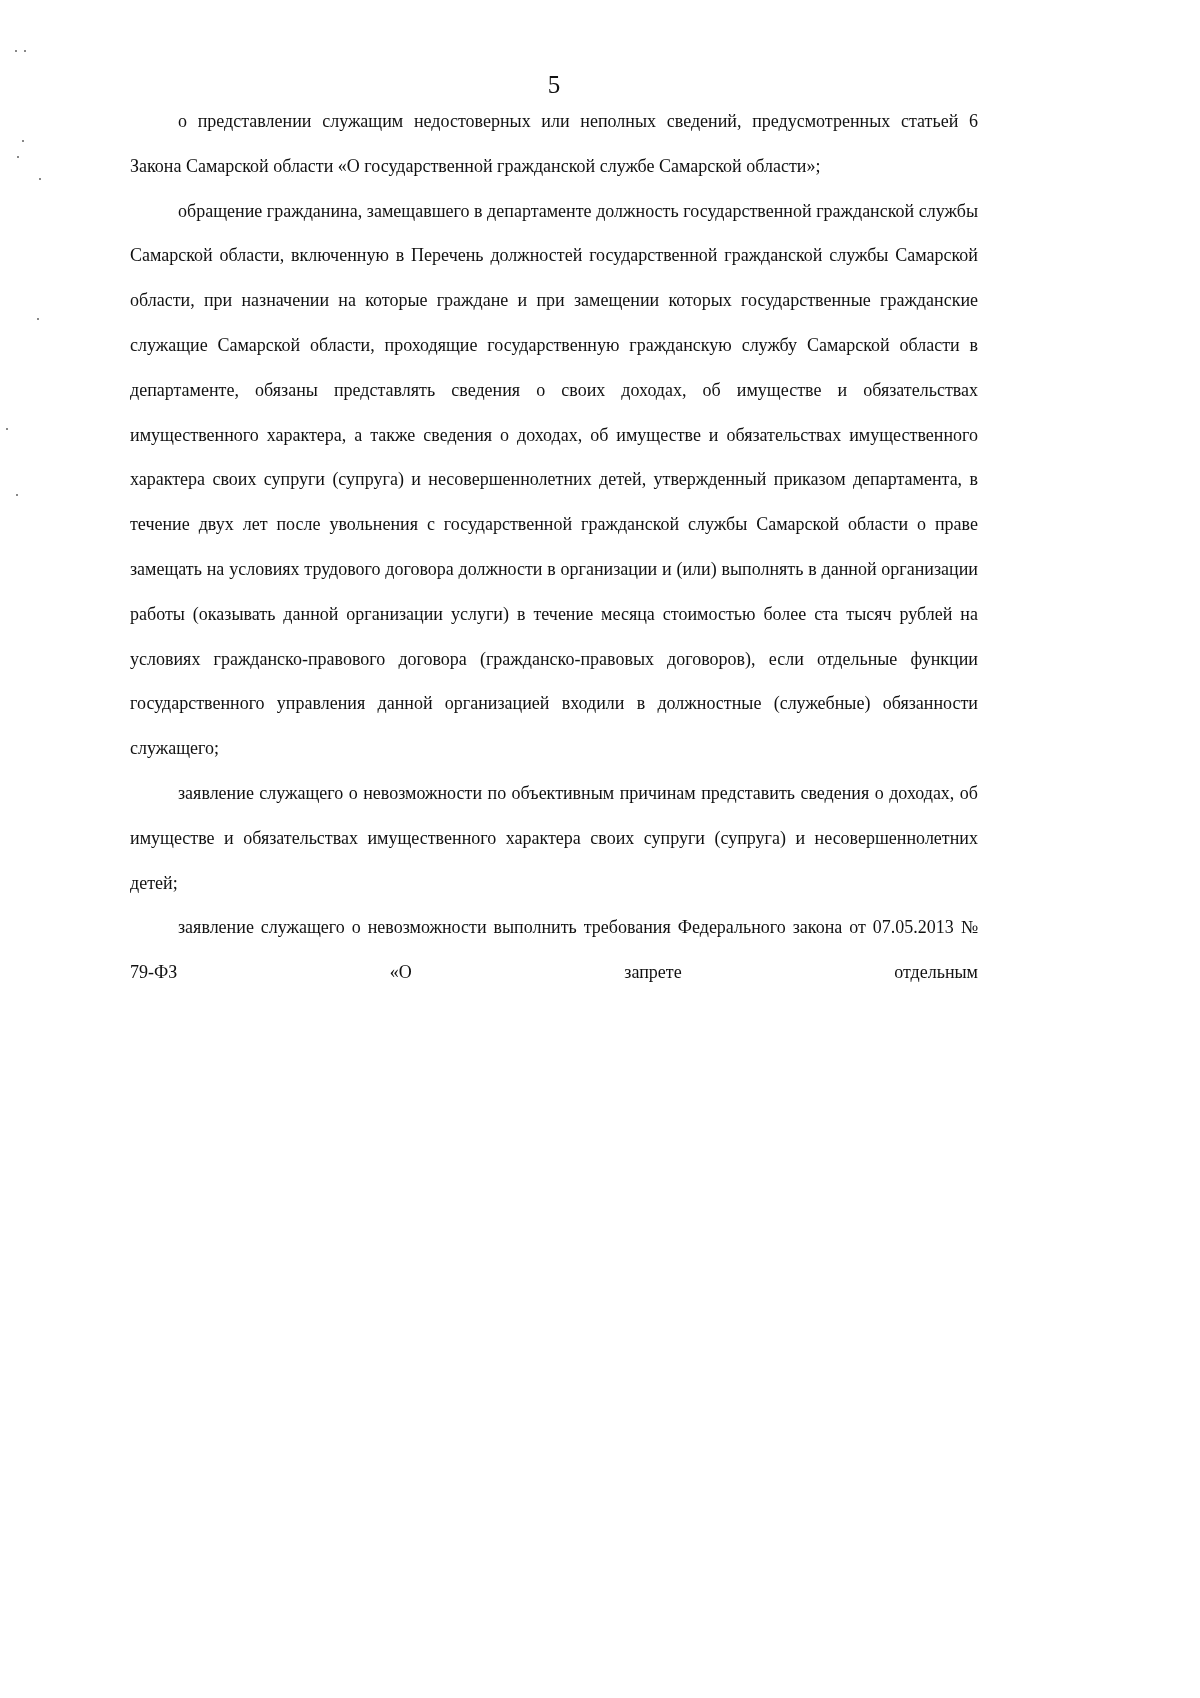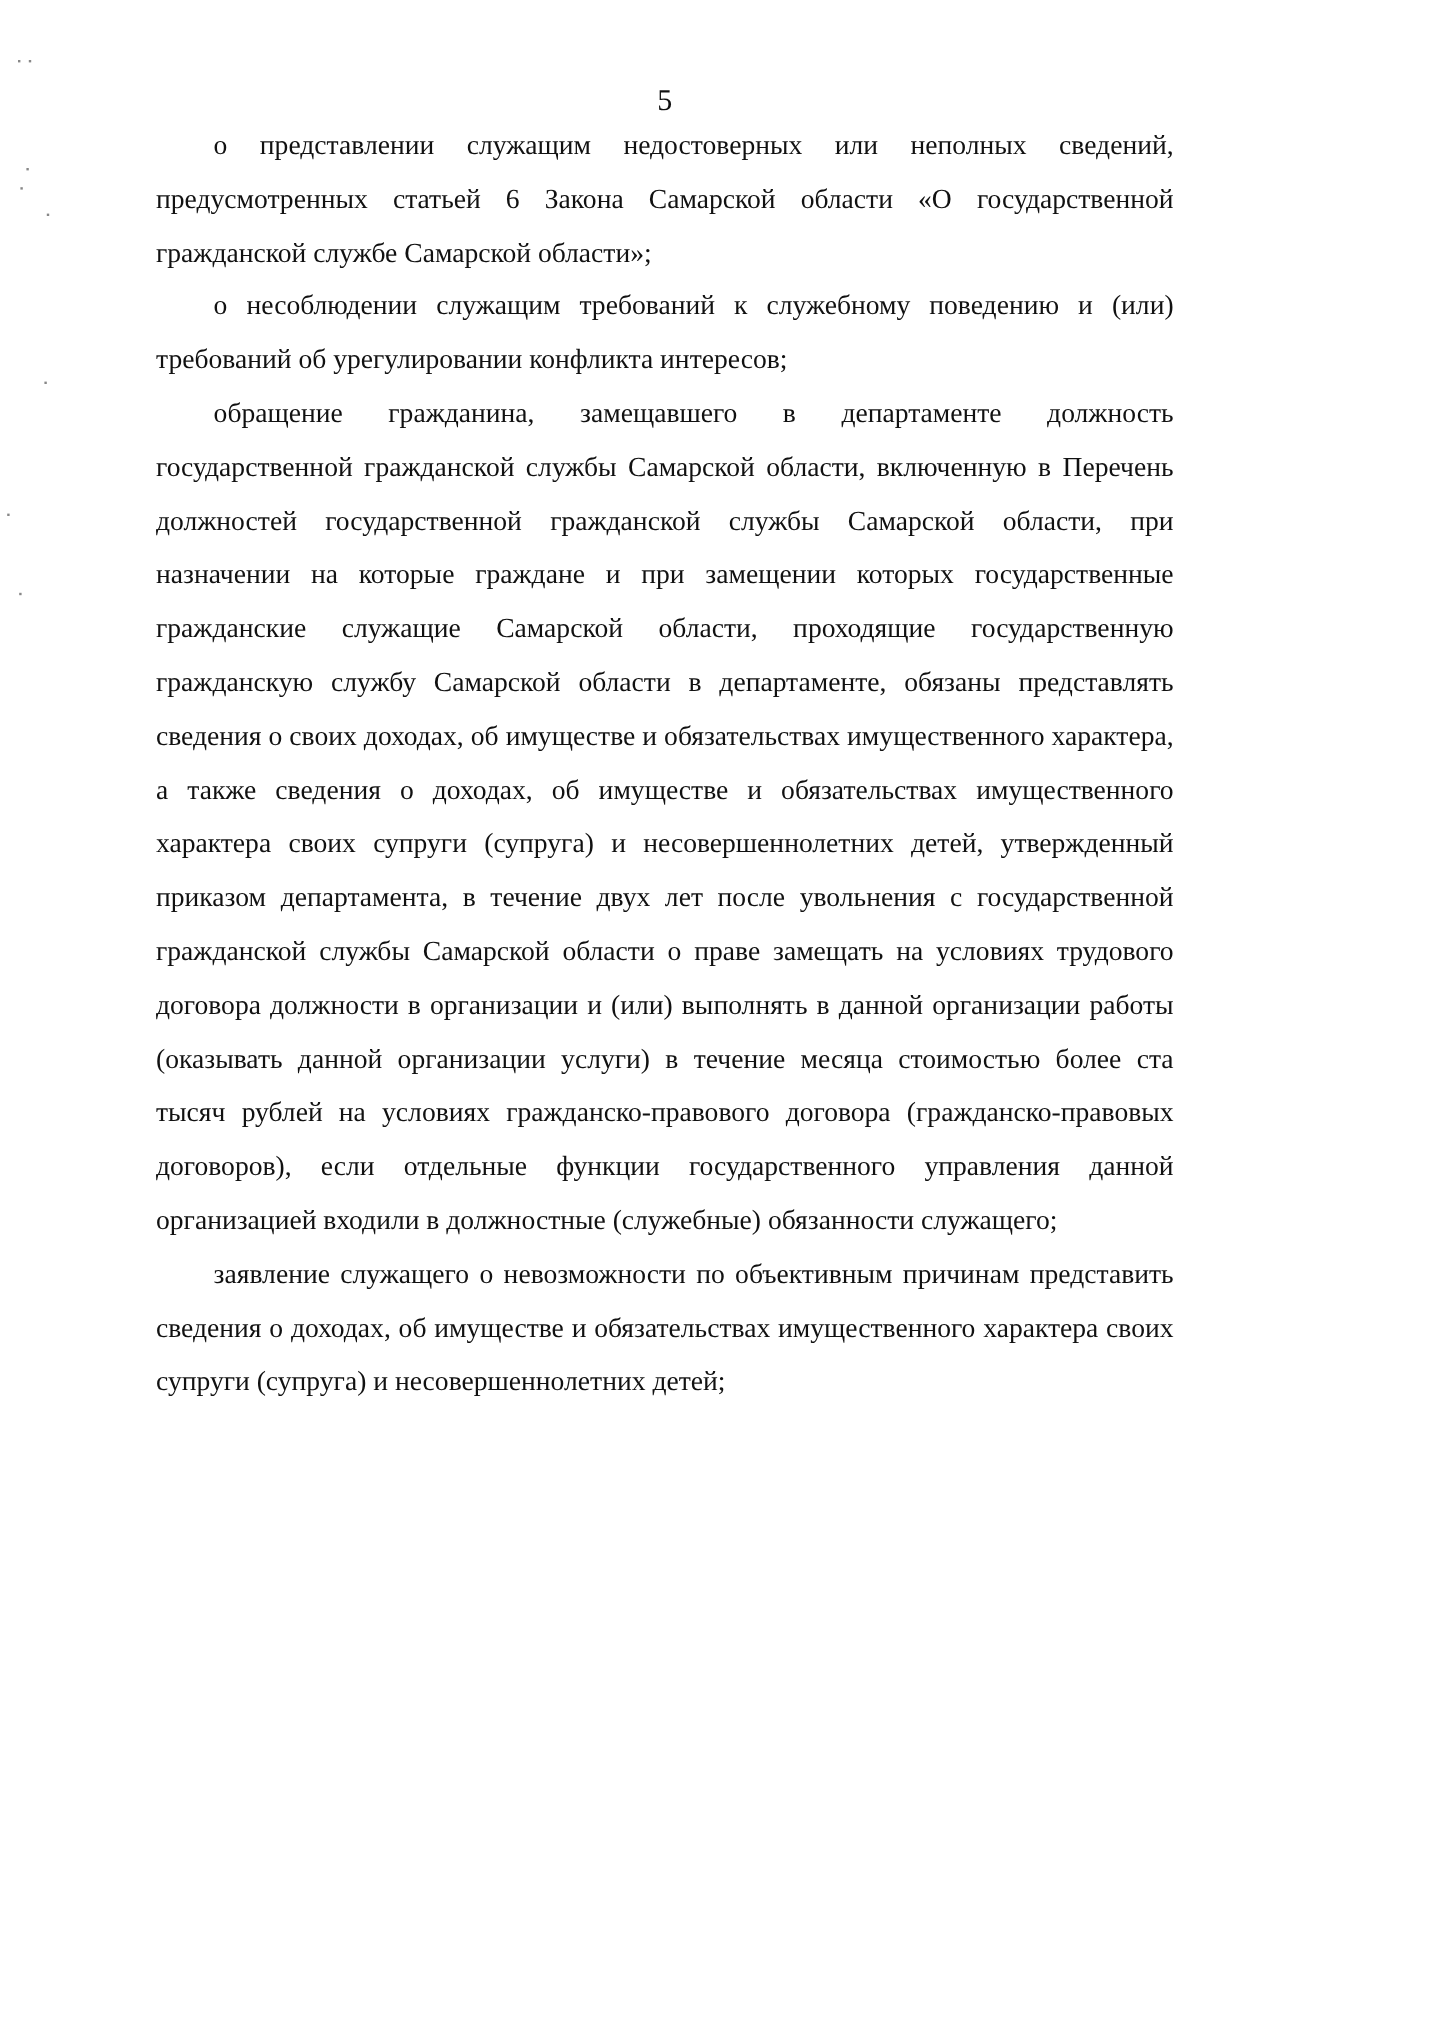--- a/index.html
+++ b/index.html
@@ -22,21 +22,21 @@
       width: 1108px;
       text-align: center;
       font-size: 25px;
       line-height: 30px;
     }
     .doc-body {
       position: absolute;
       top: 99px;
       left: 130px;
       width: 848px;
-      font-size: 23px;
+      font-size: 18px;
       line-height: 44.8px;
       text-align: justify;
     }
     .para {
       margin: 0;
       text-indent: 48px;
       text-align: justify;
     }
     .para.no-justify-last {
       text-align-last: left;
@@ -48,23 +48,23 @@
       height: 2px;
     }
   </style>
 </head>
 <body>
 
 <div class="page-number">5</div>
 
 <div class="doc-body">
   <p class="para">о представлении служащим недостоверных или неполных сведений, предусмотренных статьей 6 Закона Самарской области «О государственной гражданской службе Самарской области»;</p>
-  <p class="para">о несоблюдении служащим требований к служебному поведению и (или) требований об урегулировании конфликта интересов;</p>
   <p class="para">обращение гражданина, замещавшего в департаменте должность государственной гражданской службы Самарской области, включенную в Перечень должностей государственной гражданской службы Самарской области, при назначении на которые граждане и при замещении которых государственные гражданские служащие Самарской области, проходящие государственную гражданскую службу Самарской области в департаменте, обязаны представлять сведения о своих доходах, об имуществе и обязательствах имущественного характера, а также сведения о доходах, об имуществе и обязательствах имущественного характера своих супруги (супруга) и несовершеннолетних детей, утвержденный приказом департамента, в течение двух лет после увольнения с государственной гражданской службы Самарской области о праве замещать на условиях трудового договора должности в организации и (или) выполнять в данной организации работы (оказывать данной организации услуги) в течение месяца стоимостью более ста тысяч рублей на условиях гражданско-правового договора (гражданско-правовых договоров), если отдельные функции государственного управления данной организацией входили в должностные (служебные) обязанности служащего;</p>
   <p class="para">заявление служащего о невозможности по объективным причинам представить сведения о доходах, об имуществе и обязательствах имущественного характера своих супруги (супруга) и несовершеннолетних детей;</p>
+  <p class="para no-justify-last" style="text-align-last: justify;">заявление служащего о невозможности выполнить требования Федерального закона от 07.05.2013 № 79-ФЗ «О запрете отдельным</p>
 </div>
 
 <div class="speck" style="left:15px;top:50px;"></div>
 <div class="speck" style="left:24px;top:50px;"></div>
 <div class="speck" style="left:22px;top:140px;"></div>
 <div class="speck" style="left:17px;top:156px;"></div>
 <div class="speck" style="left:39px;top:178px;"></div>
 <div class="speck" style="left:37px;top:318px;"></div>
 <div class="speck" style="left:6px;top:428px;"></div>
 <div class="speck" style="left:16px;top:494px;"></div>

